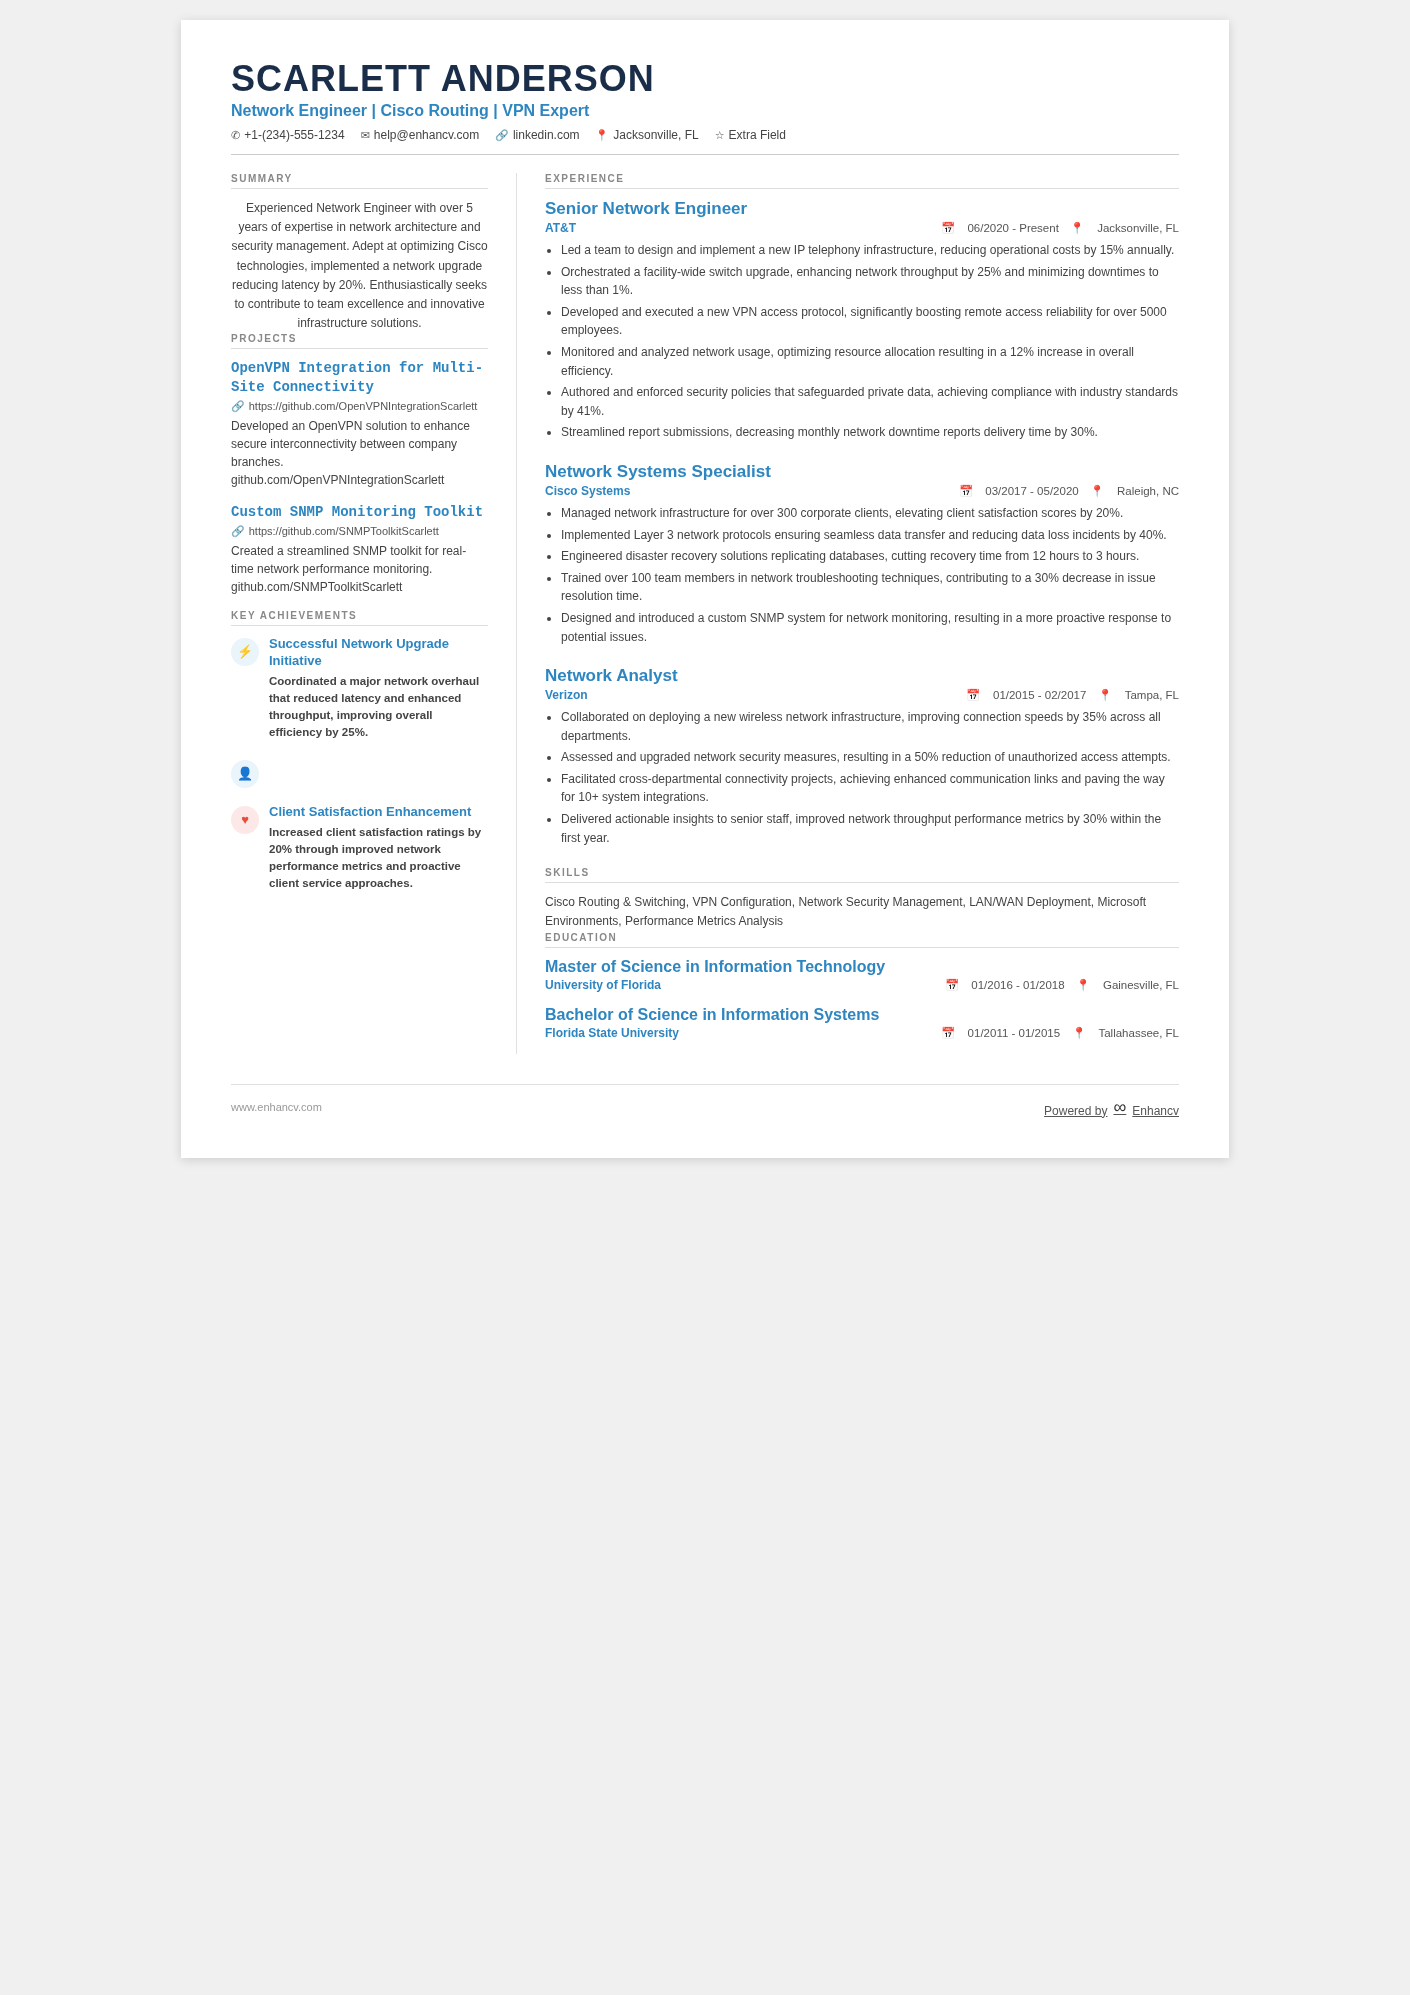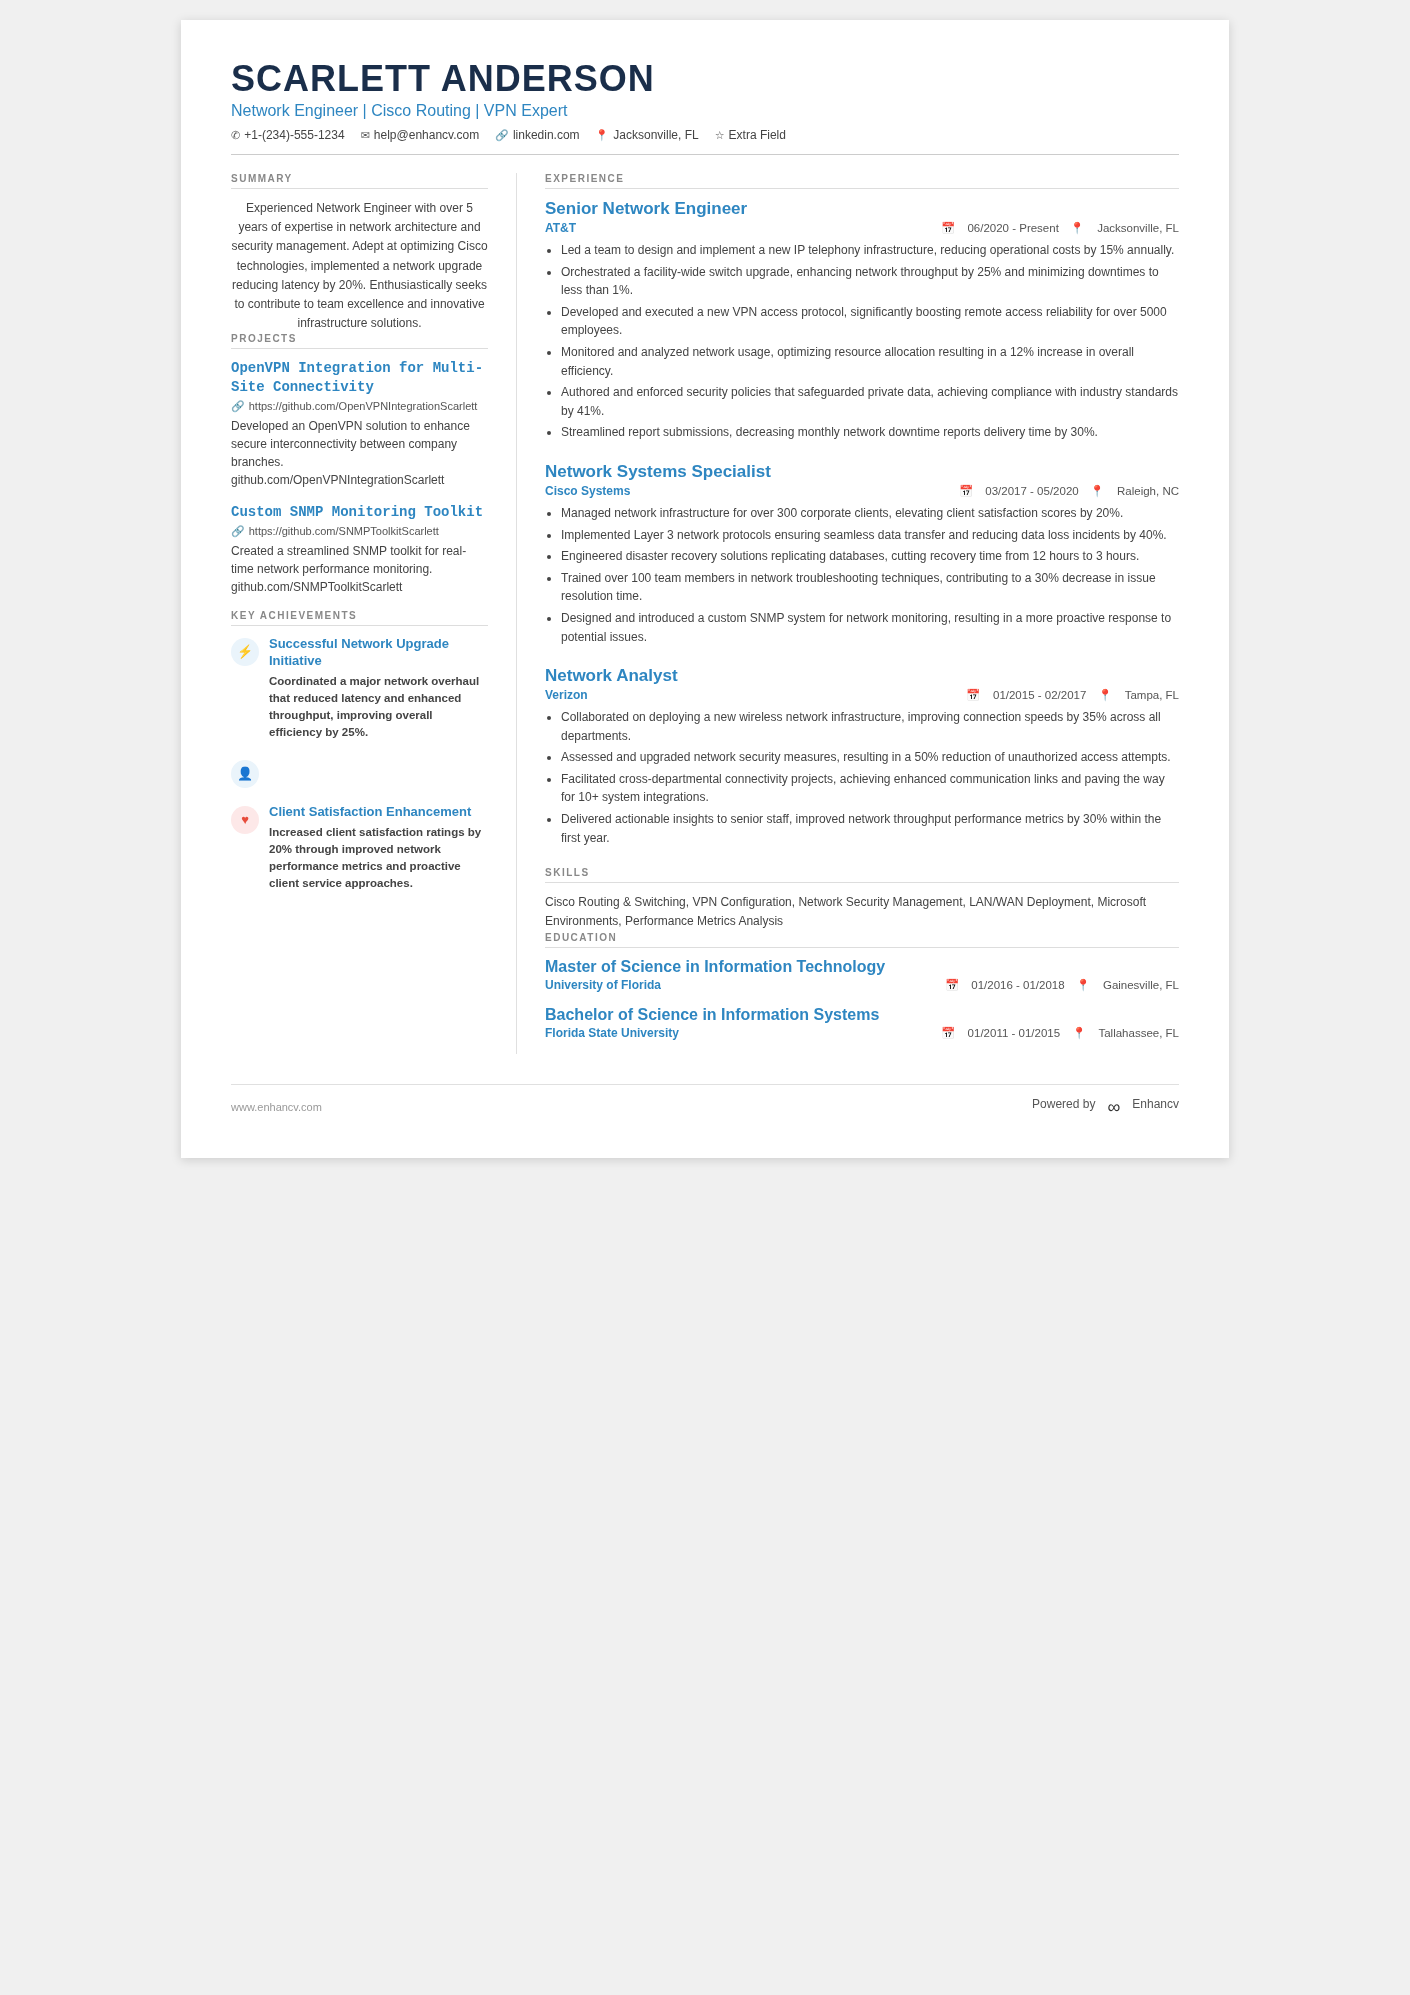--- a/index.html
+++ b/index.html
@@ -21,21 +21,21 @@
     .header-name {
       font-size: 36px;
       font-weight: 900;
       color: #1a2e4a;
       letter-spacing: 1px;
       text-transform: uppercase;
     }
     .header-title {
       font-size: 16px;
       color: #2e86c1;
-      font-weight: 400;
+      font-weight: 700;
       margin-top: 2px;
       margin-bottom: 8px;
     }
     .header-contacts {
       display: flex;
       flex-wrap: wrap;
       gap: 16px;
       font-size: 12px;
       color: #444;
       border-bottom: 1px solid #ccc;
@@ -234,24 +234,25 @@
       margin-top: 30px;
       padding-top: 12px;
       display: flex;
       justify-content: space-between;
       align-items: center;
       font-size: 11px;
       color: #999;
     }
     .footer-brand {
       display: flex;
-      align-items: flex-start;
-      gap: 12px;
+      align-items: flex-end;
+      gap: 6px;
       font-size: 12px;
       color: #555;
+      text-decoration: underline;
     }
     .enhancv-logo {
       font-size: 18px;
       color: #333;
       font-weight: 300;
     }
   </style>
 </head>
 <body>
 

